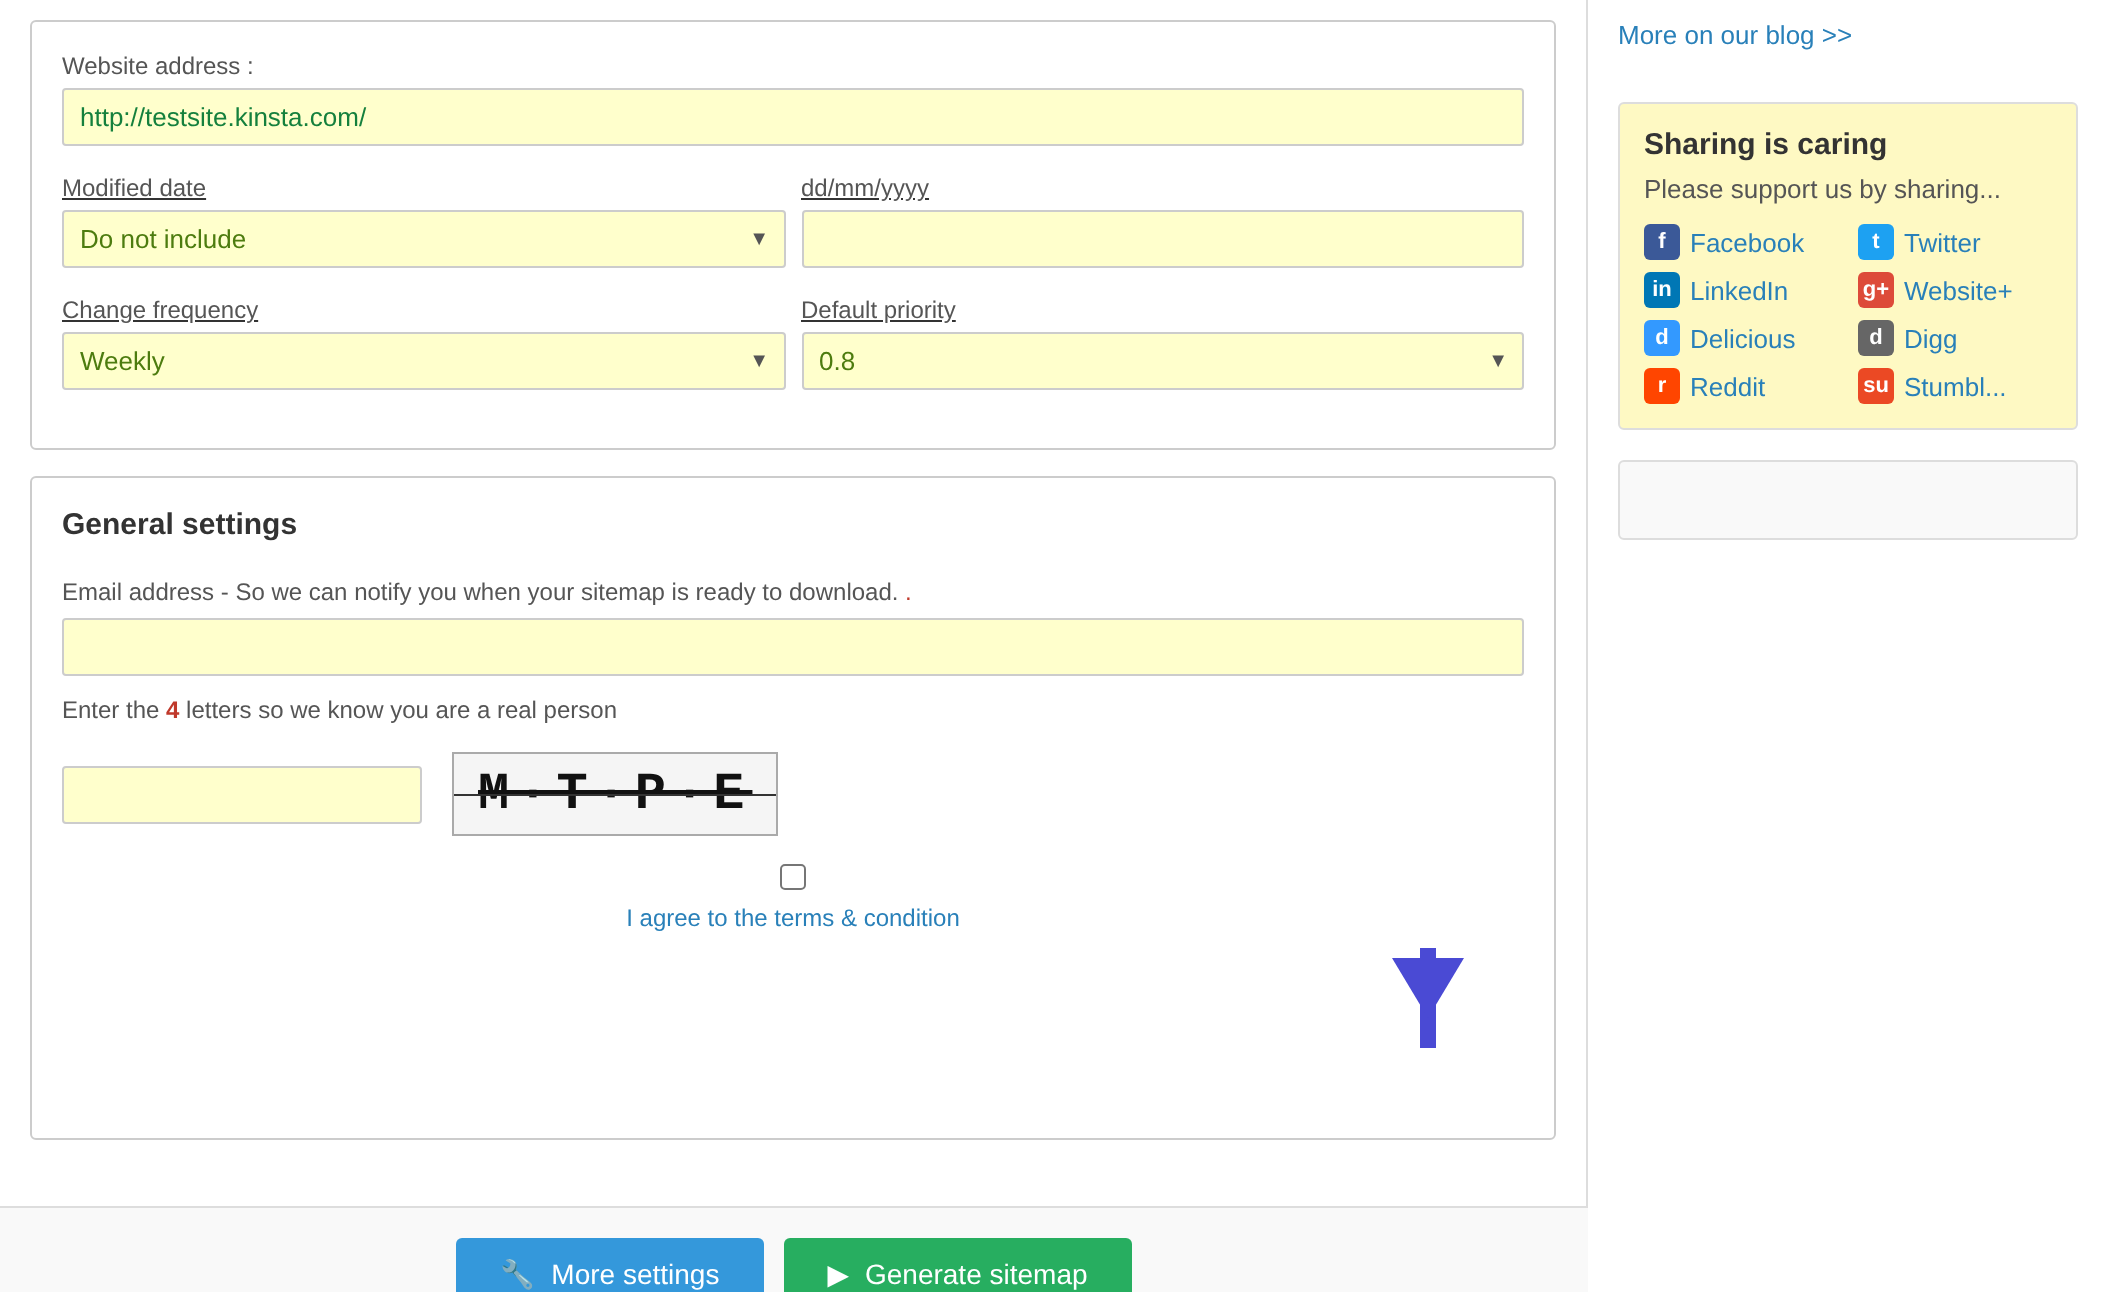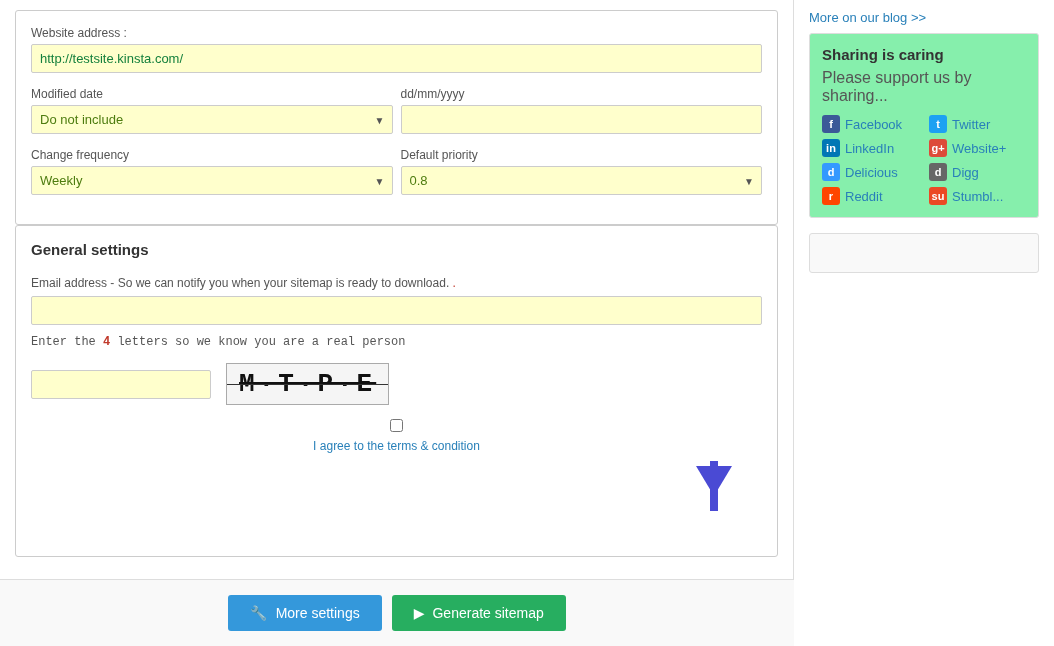--- a/index.html
+++ b/index.html
@@ -25,21 +25,21 @@
       padding: 10px 15px;
       background: #fff;
     }
 
     
     .form-section {
       background: #fff;
       border: 1px solid #ccc;
       border-radius: 3px;
       padding: 15px;
-      margin-bottom: 0;
+      margin-bottom: 13px;
     }
 
     .field-label {
       font-size: 12px;
       color: #555;
       margin-bottom: 4px;
     }
 
     .input-text {
       width: 100%;
@@ -48,20 +48,21 @@
       border: 1px solid #ccc;
       border-radius: 2px;
       font-size: 13px;
       color: #15803d;
     }
 
     .input-row {
       display: flex;
       gap: 8px;
       margin-bottom: 14px;
+      text-decoration: underline;
     }
 
     .input-group {
       flex: 1;
     }
 
     .select-wrap {
       position: relative;
       width: 100%;
     }
@@ -148,21 +149,20 @@
       left: 0;
       right: 0;
       height: 1px;
       background: #333;
     }
 
     .captcha-label {
       font-size: 12px;
       color: #555;
       margin-bottom: 6px;
-      font-family: Liberation Mono, monospace;
     }
 
     .captcha-label span.red-num { color: #c0392b; font-weight: bold; }
 
     .terms-row {
       display: flex;
       align-items: center;
       gap: 6px;
       margin-bottom: 8px;
       flex-direction: column;
@@ -238,40 +238,40 @@
       align-items: center;
       gap: 8px;
     }
 
     
     .sidebar-blog-link {
       color: #2980b9;
       text-decoration: none;
       font-size: 13px;
       display: block;
-      margin-bottom: 8px;
+      margin-bottom: 26px;
     }
 
     .sharing-box {
       border: 1px solid #ddd;
       border-radius: 3px;
       padding: 12px;
       margin-bottom: 15px;
-      background: #86efac;
+      background: #fef9c3;
     }
 
     .sharing-title {
       font-size: 15px;
       font-weight: bold;
       margin-bottom: 6px;
       color: #333;
     }
 
     .sharing-desc {
-      font-size: 16px;
+      font-size: 13px;
       color: #555;
       margin-bottom: 10px;
     }
 
     .sharing-grid {
       display: grid;
       grid-template-columns: 1fr 1fr;
       gap: 6px 10px;
     }
 

